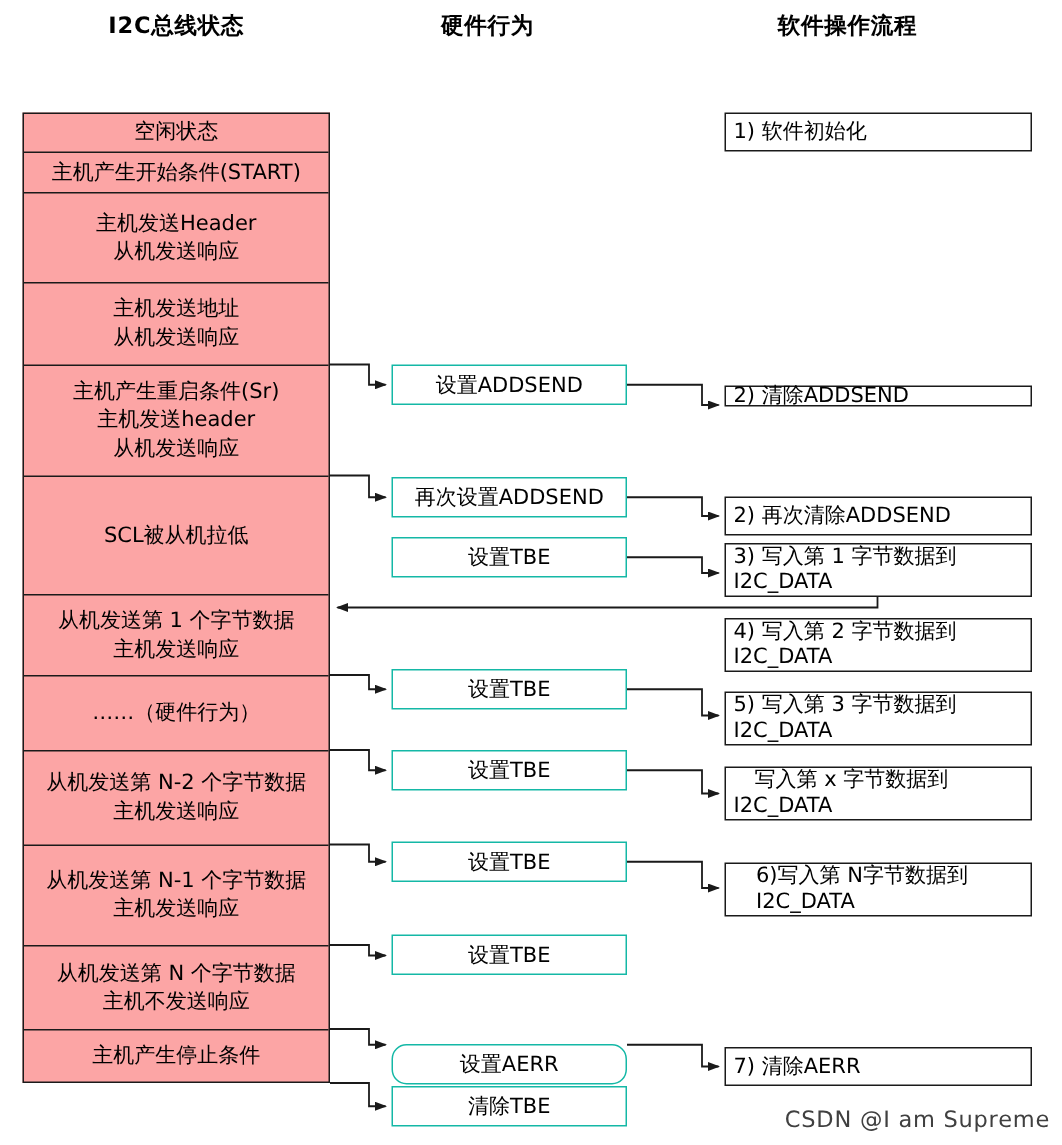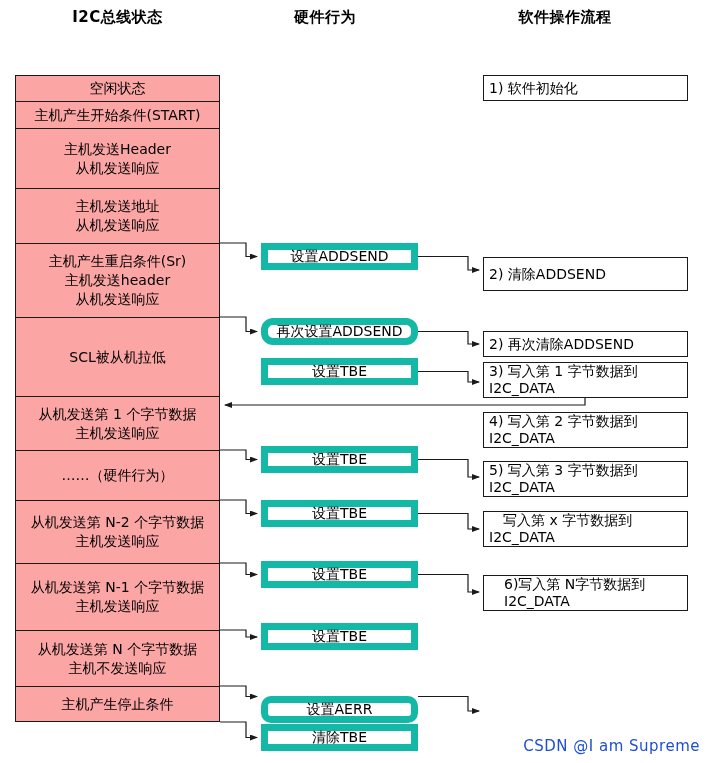--- a/index.html
+++ b/index.html
@@ -5,26 +5,26 @@
   html,body{margin:0;padding:0;background:#ffffff;}
   .stage{position:relative;width:708px;height:763px;background:#ffffff;overflow:hidden;
          font-family:"DejaVu Sans","Liberation Sans",sans-serif;color:#000;}
   .hdr{position:absolute;top:8px;font-weight:bold;font-size:15px;text-align:center;letter-spacing:.5px;}
   .connectors{position:absolute;left:0;top:0;}
   .buscol{position:absolute;left:15px;top:75px;width:205px;height:647px;
           border:1px solid #1a1a1a;box-sizing:border-box;display:flex;flex-direction:column;background:#fca5a5;}
   .cell{border-bottom:1px solid #1a1a1a;box-sizing:border-box;display:flex;align-items:center;
         justify-content:center;text-align:center;white-space:pre-line;font-size:14px;line-height:19px;}
   .cell:last-child{border-bottom:none;flex:1;}
-  .hwbox{position:absolute;left:261px;width:157px;height:27px;border:7px solid #14b8a6;box-sizing:border-box;
+  .hwbox{position:absolute;left:261px;width:157px;height:27px;border:1px solid #14b8a6;box-sizing:border-box;
          display:flex;align-items:center;justify-content:center;font-size:14px;background:#fff;}
   .swbox{position:absolute;left:483px;width:205px;border:1px solid #1a1a1a;box-sizing:border-box;
          display:flex;align-items:center;font-size:14px;line-height:17px;padding-left:5px;
          white-space:pre-line;background:#fff;}
-  .watermark{position:absolute;right:8px;top:737px;font-size:15px;color:#1d4ed8;letter-spacing:.5px;}
+  .watermark{position:absolute;right:8px;top:737px;font-size:15px;color:#404040;letter-spacing:.5px;}
 </style>
 </head>
 <body>
 
 <div class="stage">
 
   <svg class="connectors" width="708" height="763" viewBox="0 0 708 763">
     <defs>
       <marker id="arr" markerWidth="8" markerHeight="6" refX="7" refY="3" orient="auto" markerUnits="userSpaceOnUse">
         <path d="M0,0 L8,3 L0,6 z" fill="#1a1a1a"></path>
@@ -74,37 +74,38 @@
     <div class="cell" style="height:63px;">从机发送第 N-2 个字节数据
 主机发送响应</div>
     <div class="cell" style="height:67px;">从机发送第 N-1 个字节数据
 主机发送响应</div>
     <div class="cell" style="height:56px;">从机发送第 N 个字节数据
 主机不发送响应</div>
     <div class="cell">主机产生停止条件</div>
   </div>
 
   <div class="hwbox" style="top:243px;">设置ADDSEND</div>
-  <div class="hwbox" style="top:318px;border-radius:12px;">再次设置ADDSEND</div>
+  <div class="hwbox" style="top:318px;">再次设置ADDSEND</div>
   <div class="hwbox" style="top:358px;">设置TBE</div>
   <div class="hwbox" style="top:446px;">设置TBE</div>
   <div class="hwbox" style="top:500px;">设置TBE</div>
   <div class="hwbox" style="top:561px;">设置TBE</div>
   <div class="hwbox" style="top:623px;">设置TBE</div>
   <div class="hwbox" style="top:696px;border-radius:10px;">设置AERR</div>
   <div class="hwbox" style="top:724px;">清除TBE</div>
 
   <div class="swbox" style="top:75px;height:26px;">1) 软件初始化</div>
-  <div class="swbox" style="top:257px;height:34px;">2) 清除ADDSEND</div>
+  <div class="swbox" style="top:257px;height:14px;">2) 清除ADDSEND</div>
   <div class="swbox" style="top:331px;height:26px;">2) 再次清除ADDSEND</div>
   <div class="swbox" style="top:362px;height:36px;">3) 写入第 1 字节数据到
 I2C_DATA</div>
   <div class="swbox" style="top:412px;height:36px;">4) 写入第 2 字节数据到
 I2C_DATA</div>
   <div class="swbox" style="top:461px;height:36px;">5) 写入第 3 字节数据到
 I2C_DATA</div>
   <div class="swbox" style="top:511px;height:36px;">　写入第 x 字节数据到
 I2C_DATA</div>
   <div class="swbox" style="top:575px;height:36px;padding-left:20px;">6)写入第 N字节数据到
 I2C_DATA</div>
+  <div class="swbox" style="top:698px;height:26px;">7) 清除AERR</div>
 
   <div class="watermark">CSDN @I am Supreme</div>
 </div>
 
 </body></html>

